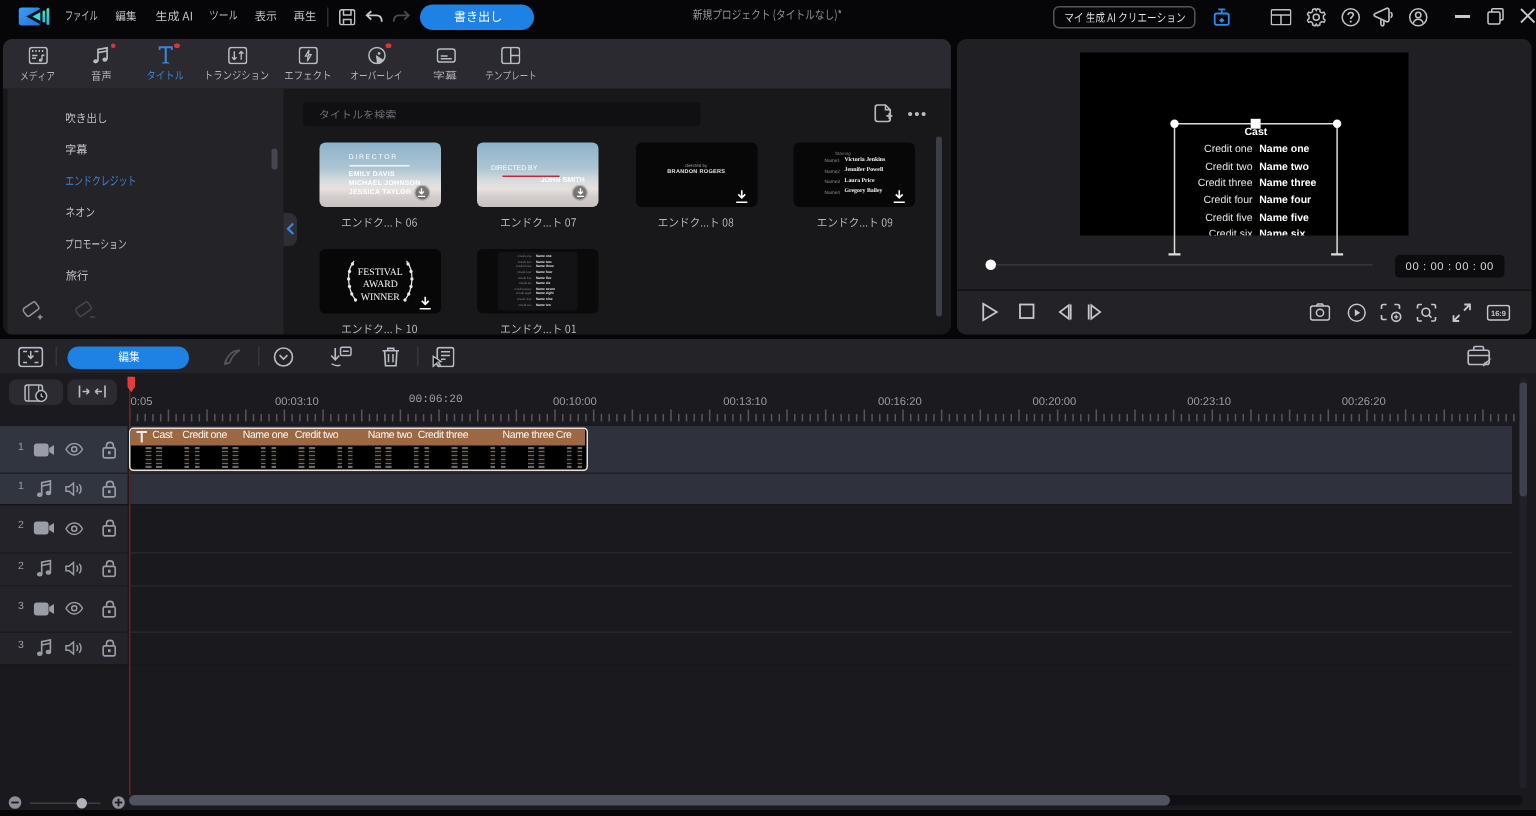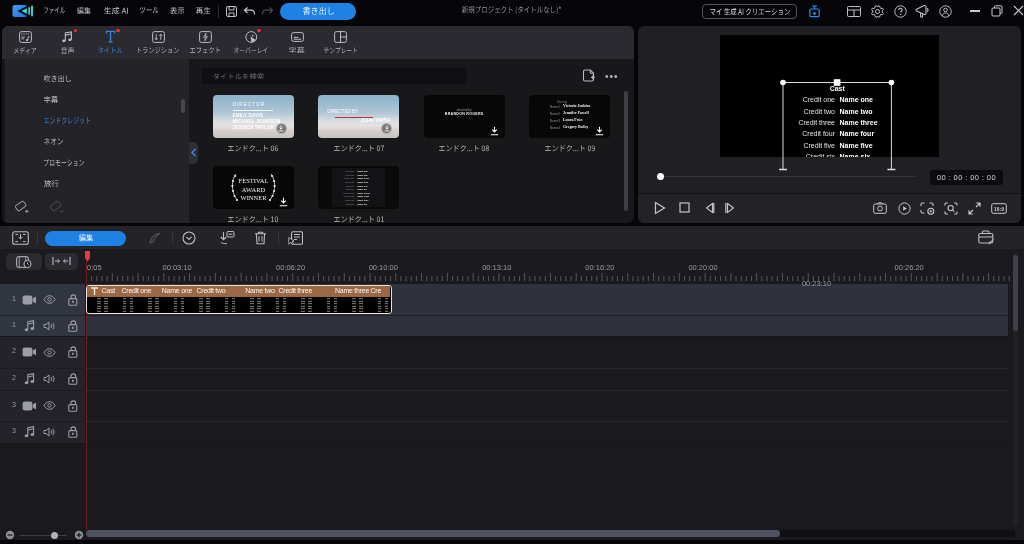--- a/index.html
+++ b/index.html
@@ -468,27 +468,27 @@
 <circle cx="11.5" cy="8" r="3.6" fill="#1b1b1f" stroke="#b9bcc2" stroke-width="1"></circle>
 <path d="M11.5,6.3 L11.5,8 L12.8,8.8" fill="none" stroke="#b9bcc2" stroke-width="0.9"></path>
 </svg>
 <div class="abs" style="left:45px;top:26.5px;width:33px;height:17px;background:#2b2b31;border-radius:5px;"></div>
 <svg class="abs" style="left:52px;top:30px;" width="19" height="10" viewBox="0 0 19 10">
 <path d="M1,1 L1,9 M18,1 L18,9" stroke="#b9bcc2" stroke-width="1.1"></path>
 <path d="M3,5 L7.5,5 M7.5,5 L5.6,3.2 M7.5,5 L5.6,6.8" fill="none" stroke="#b9bcc2" stroke-width="1"></path>
 <path d="M16,5 L11.5,5 M11.5,5 L13.4,3.2 M11.5,5 L13.4,6.8" fill="none" stroke="#b9bcc2" stroke-width="1"></path>
 </svg>
 <div class="abs" style="left:87px;top:37px;font-size:7.5px;color:#9a9aa2;">0:05</div>
-<div class="abs" style="left:162.5px;top:37px;width:50px;text-align:left;font-size:7.5px;color:#9a9aa2;">00:03:10</div>
-<div class="abs" style="left:265.6px;top:37px;width:50px;text-align:center;font-size:7.5px;color:#9a9aa2;">00:06:20</div>
+<div class="abs" style="left:162.5px;top:37px;width:50px;text-align:right;font-size:7.5px;color:#9a9aa2;">00:03:10</div>
+<div class="abs" style="left:265.6px;top:37px;width:50px;text-align:center;font-size:7.5px;color:#9a9aa2;font-family:Liberation Mono, monospace;">00:06:20</div>
 <div class="abs" style="left:368.7px;top:37px;width:50px;font-size:7.5px;color:#9a9aa2;">00:10:00</div>
 <div class="abs" style="left:471.8px;top:37px;width:50px;text-align:center;font-size:7.5px;color:#9a9aa2;">00:13:10</div>
 <div class="abs" style="left:574.9px;top:37px;width:50px;text-align:center;font-size:7.5px;color:#9a9aa2;">00:16:20</div>
 <div class="abs" style="left:678.0px;top:37px;width:50px;text-align:center;font-size:7.5px;color:#9a9aa2;">00:20:00</div>
-<div class="abs" style="left:781.1px;top:37px;width:50px;text-align:right;font-size:7.5px;color:#9a9aa2;margin-top:16px;">00:23:10</div>
+<div class="abs" style="left:781.1px;top:37px;width:50px;text-align:center;font-size:7.5px;color:#9a9aa2;">00:23:10</div>
 <div class="abs" style="left:884.2px;top:37px;width:50px;text-align:center;font-size:7.5px;color:#9a9aa2;">00:26:20</div>
 <svg class="abs" style="left:0;top:0;" width="1024" height="57" viewBox="0 0 1024 57">
         <rect x="86.00" y="47" width="1" height="8" fill="#55555d"></rect>
         <rect x="91.16" y="50" width="1" height="5" fill="#55555d"></rect>
         <rect x="96.31" y="50" width="1" height="5" fill="#55555d"></rect>
         <rect x="101.47" y="50" width="1" height="5" fill="#55555d"></rect>
         <rect x="106.62" y="50" width="1" height="5" fill="#55555d"></rect>
         <rect x="111.78" y="47" width="1" height="8" fill="#55555d"></rect>
         <rect x="116.93" y="50" width="1" height="5" fill="#55555d"></rect>
         <rect x="122.09" y="50" width="1" height="5" fill="#55555d"></rect>

